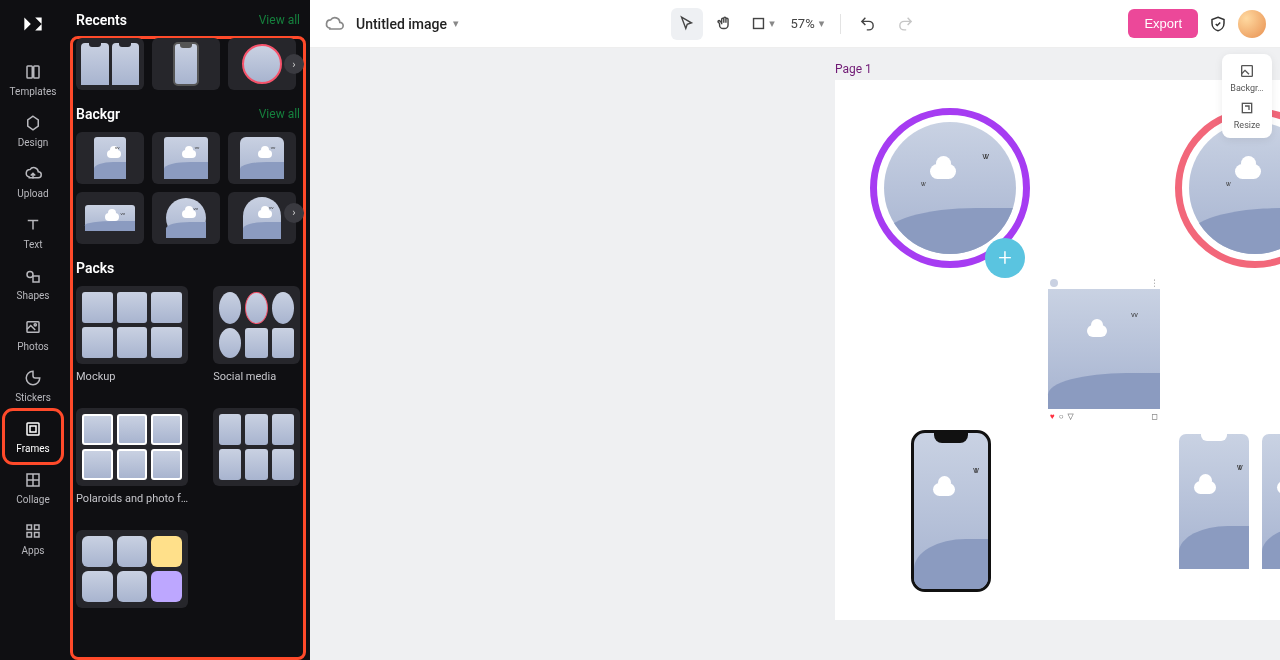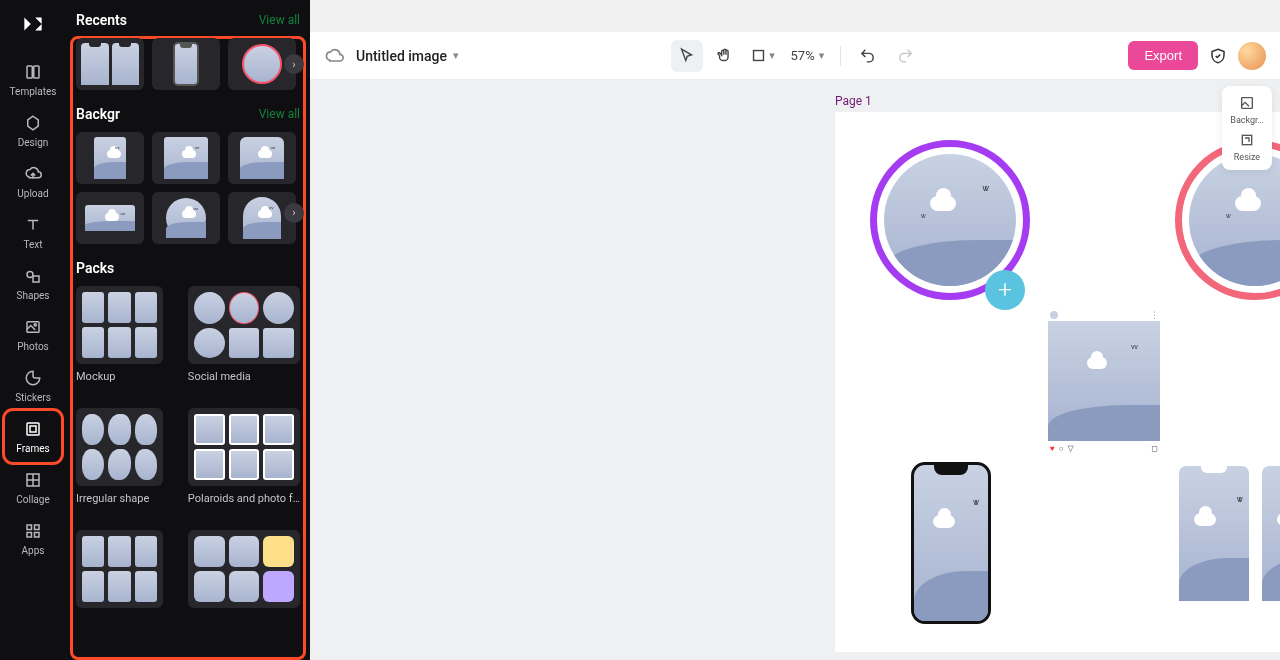--- a/index.html
+++ b/index.html
@@ -29,21 +29,21 @@
 
 .pack-grid { display: grid; grid-template-columns: 1fr 1fr; gap: 25px; }
 .pack { }
 .pack-thumb { width: 100%; height: 78px; background: #26262b; border-radius: 6px; padding: 6px; display: grid; grid-template-columns: repeat(3, 1fr); gap: 4px; cursor: pointer; }
 .pack-thumb .mini { background: linear-gradient(#c9d1e2,#a8b4cf); border-radius: 3px; }
 .pack-label { font-size: 11px; color: #c5c5ca; margin-top: 6px; white-space: nowrap; overflow: hidden; text-overflow: ellipsis; }
 
 .nav-arrow { position:absolute; right:-4px; top:50%; transform:translateY(-50%); width:20px; height:20px; background:#3a3a40; border-radius:50%; color:#ccc; font-size:11px; display:flex; align-items:center; justify-content:center; cursor:pointer; }
 
 
-.main { flex: 1; background: #fff; display: flex; flex-direction: column; margin-top: 32px; }
+.main { flex: 1; background: #fff; display: flex; flex-direction: column; }
 
 
 .topbar { height: 48px; display: flex; align-items: center; padding: 0 14px; gap: 12px; border-bottom: 1px solid #eee; }
 .topbar .cloud-icon { color: #888; }
 .topbar .title { font-size: 14px; font-weight: 500; color: #222; display:flex; align-items:center; gap:6px; cursor:pointer; }
 .topbar .chev { color:#888; font-size:11px; }
 .tool-group { display:flex; align-items:center; gap:6px; margin-left:auto; }
 .tbtn { width: 32px; height: 32px; border-radius: 6px; display:flex; align-items:center; justify-content:center; color:#444; cursor:pointer; }
 .tbtn.active { background:#eef0f3; }
 .zoom { font-size: 13px; color:#444; display:flex; align-items:center; gap:4px; cursor:pointer; padding:0 6px; }
@@ -312,31 +312,20 @@
             <div class="mini" style="border-radius:50%; border:1px solid #f6536b"></div>
             <div class="mini" style="border-radius:50%"></div>
             <div class="mini" style="border-radius:50%"></div>
             <div class="mini"></div>
             <div class="mini"></div>
           </div>
         <div class="pack-label">Social media</div>
       </div>
       <div class="pack">
         <div class="pack-thumb">
-            <div class="mini" style="border-radius:40% 50% 50% 40%"></div>
-            <div class="mini" style="border-radius:50% 40% 40% 50%"></div>
-            <div class="mini" style="border-radius:50% 50% 40% 40%"></div>
-            <div class="mini" style="border-radius:40% 50% 50% 40%"></div>
-            <div class="mini" style="border-radius:50% 40% 50% 40%"></div>
-            <div class="mini" style="border-radius:40% 50% 40% 50%"></div>
-          </div>
-        <div class="pack-label">Irregular shape</div>
-      </div>
-      <div class="pack">
-        <div class="pack-thumb">
             <div class="mini" style="border:2px solid #fff"></div>
             <div class="mini" style="border:2px solid #fff"></div>
             <div class="mini" style="border:2px solid #fff"></div>
             <div class="mini" style="border:2px solid #fff"></div>
             <div class="mini" style="border:2px solid #fff"></div>
             <div class="mini" style="border:2px solid #fff"></div>
           </div>
         <div class="pack-label">Polaroids and photo f…</div>
       </div>
       <div class="pack">

